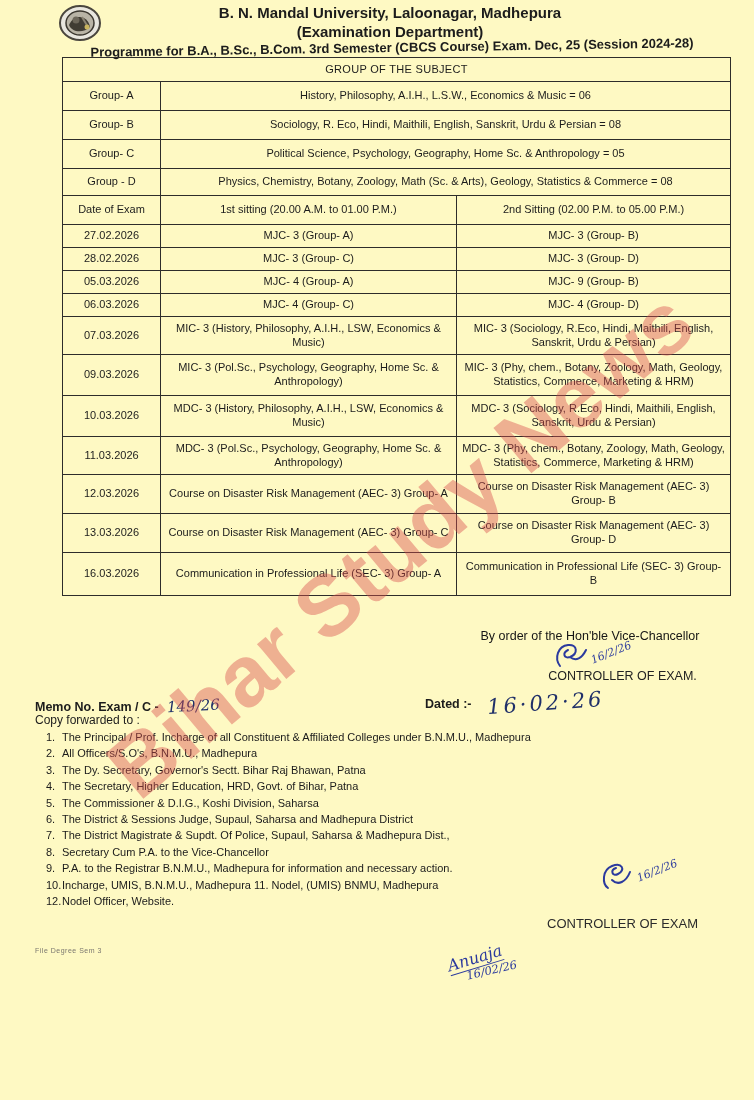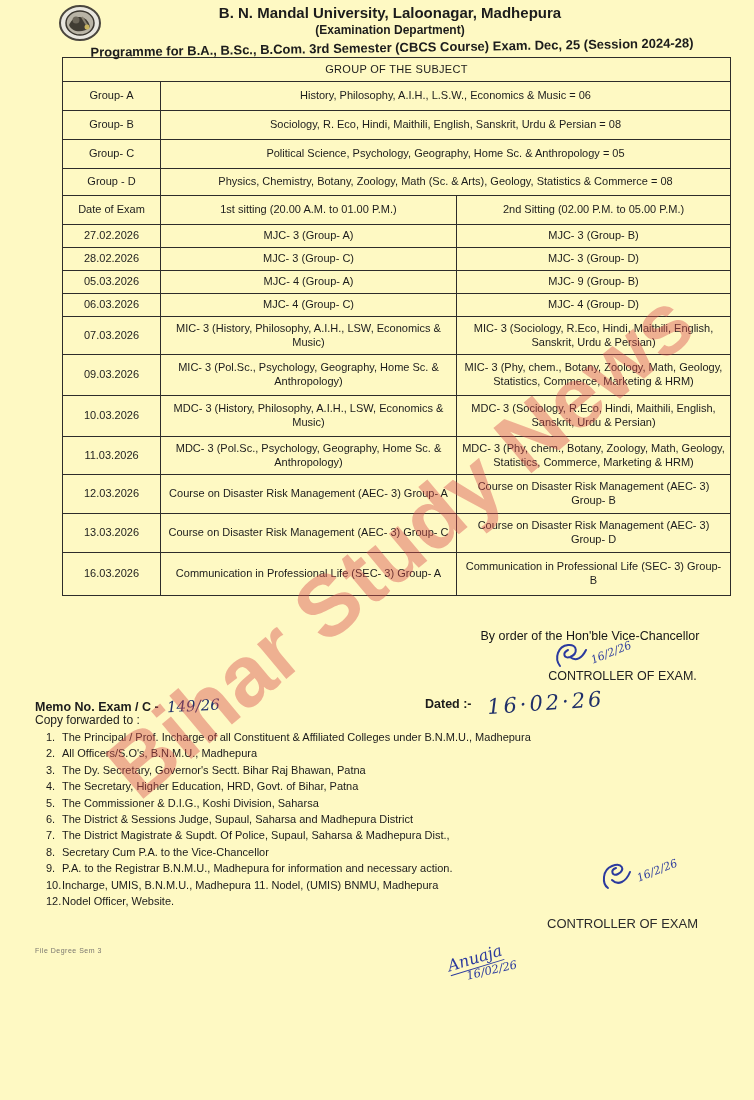--- a/index.html
+++ b/index.html
@@ -5,21 +5,21 @@
   html,body{margin:0;padding:0;}
   .page{
     position:relative; width:754px; height:1100px;
     background:#fef9c3;
     font-family:"Liberation Sans", sans-serif;
     color:#1c1c1c; overflow:hidden;
   }
   
   .hdr{position:absolute; left:60px; top:4px; width:660px; text-align:center; line-height:1.25;}
   .hdr .uni{font-size:15px; font-weight:bold;}
-  .hdr .dept{font-size:12px; font-weight:bold;}
+  .hdr .dept{font-size:15px; font-weight:bold;}
   .prog{
     position:absolute; left:62px; top:40px; width:660px; text-align:center;
     font-size:13px; font-weight:bold; transform:rotate(-0.9deg);
   }
   .logo{position:absolute; left:56px; top:3px; width:48px; height:42px;}
   
   table.main{
     position:absolute; left:62px; top:57px; width:668px;
     border-collapse:collapse; table-layout:fixed;
     background:transparent;

